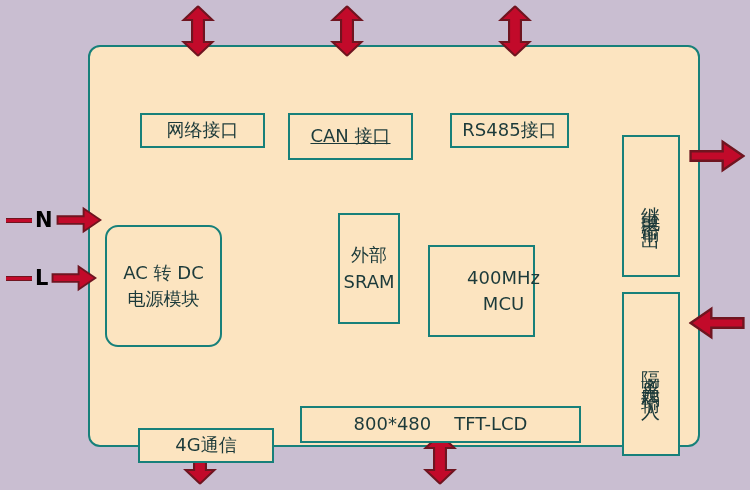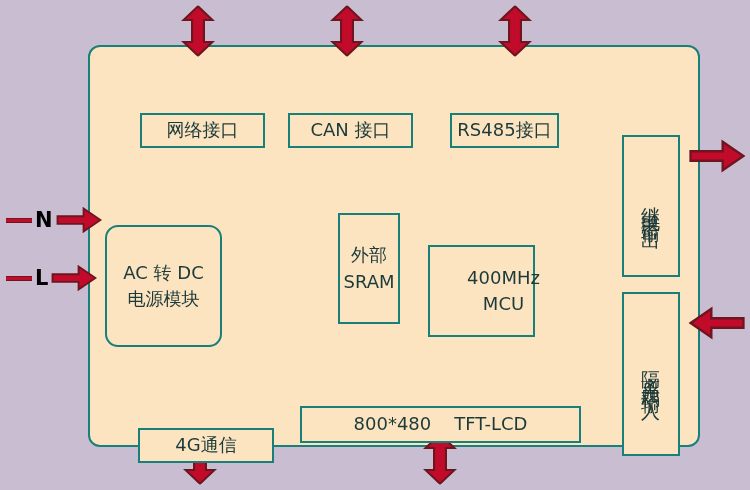--- a/index.html
+++ b/index.html
@@ -93,22 +93,22 @@
   </div>
   <div class="io-left" style="left:6px; top:262px;">
     <div class="tail"></div>
     <span class="io-label">L</span>
     <svg class="arrow" style="position:static;" width="46" height="30" viewBox="0 0 60 36">
         <use href="#arr-r"></use>
       </svg>
   </div>
 
   <div class="blk" style="left:140px; top:73px; width:125px; height:35px;">网络接口</div>
-  <div class="blk" style="left:288px; top:73px; width:125px; height:35px;">CAN 接口</div>
-  <div class="blk" style="left:450px; top:73px; width:109px; height:35px;">RS485接口</div>
+  <div class="blk" style="left:288px; top:73px; width:125px; height:47px;text-decoration:underline;">CAN 接口</div>
+  <div class="blk" style="left:450px; top:73px; width:119px; height:35px;">RS485接口</div>
 
   <div class="blk" style="left:105px; top:185px; width:117px; height:122px;border-radius:13px;">AC 转 DC
 电源模块</div>
   <div class="blk" style="left:338px; top:173px; width:62px; height:111px;">外部
 SRAM</div>
   <div class="blk" style="left:428px; top:205px; width:107px; height:92px;padding-left:44px;">400MHz
 MCU</div>
 
   <div class="blk vert" style="left:622px; top:95px; width:58px; height:142px;">继电器输出</div>
   <div class="blk vert" style="left:622px; top:252px; width:58px; height:164px;">隔离光耦输入</div>

